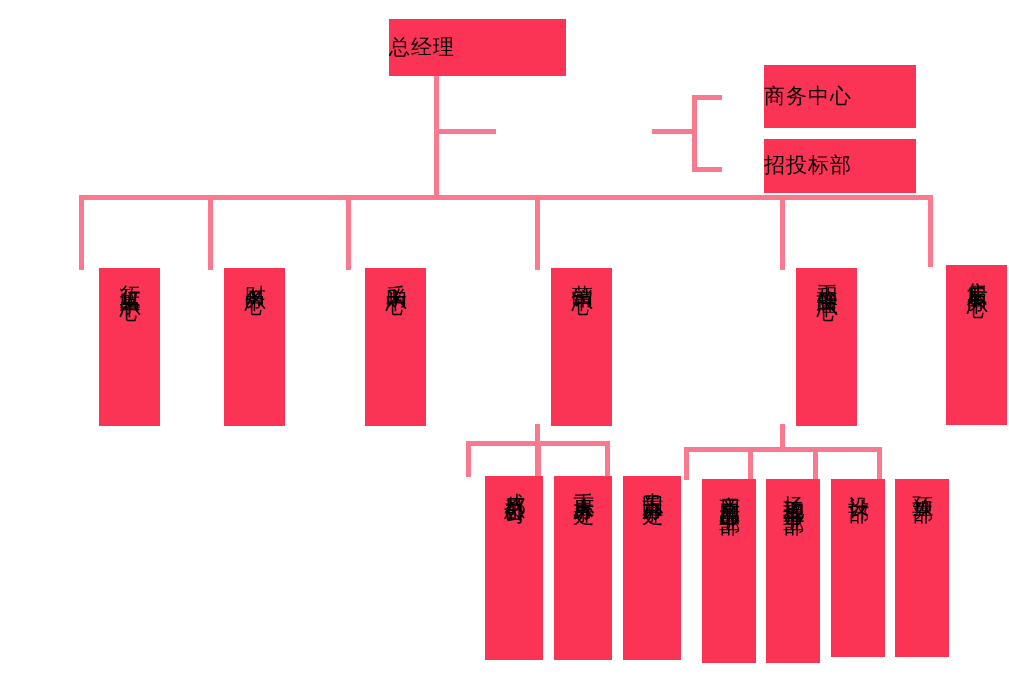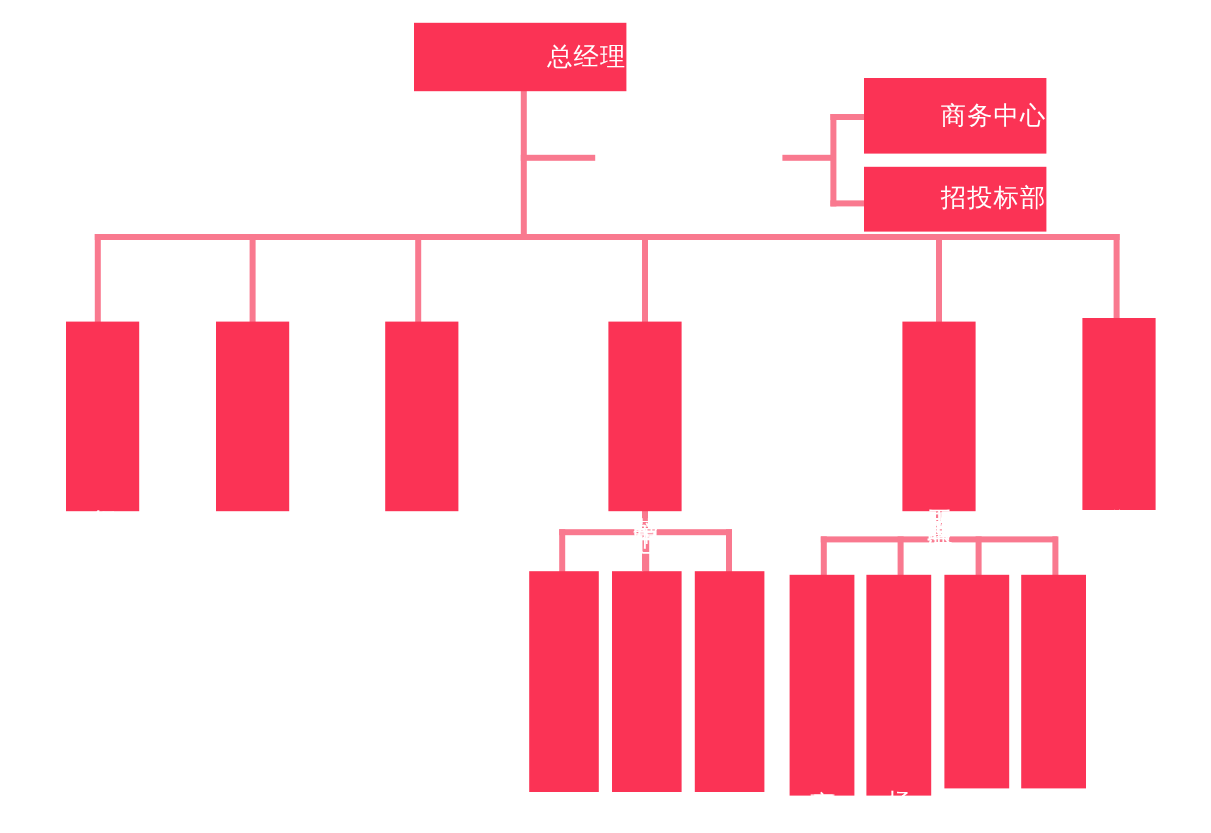--- a/index.html
+++ b/index.html
@@ -16,29 +16,30 @@
   #chart {
     position: relative;
     width: 1009px;
     height: 694px;
     background: #ffffff;
   }
   
   .node {
     position: absolute;
     background: #fb3355;
-    color: #ffffff;
+    color: #000000;
     display: flex;
     align-items: center;
-    justify-content: flex-end;
+    justify-content: flex-start;
     box-sizing: border-box;
     line-height: 1.12;
     text-align: center;
     letter-spacing: 1px;
     z-index: 3;
+    margin-left: 44px;
   }
   .node.horiz {
     font-size: 21px;
     writing-mode: horizontal-tb;
   }
   .node.vert {
     writing-mode: vertical-rl;
     text-orientation: upright;
     font-size: 21px;
     letter-spacing: 3px;

